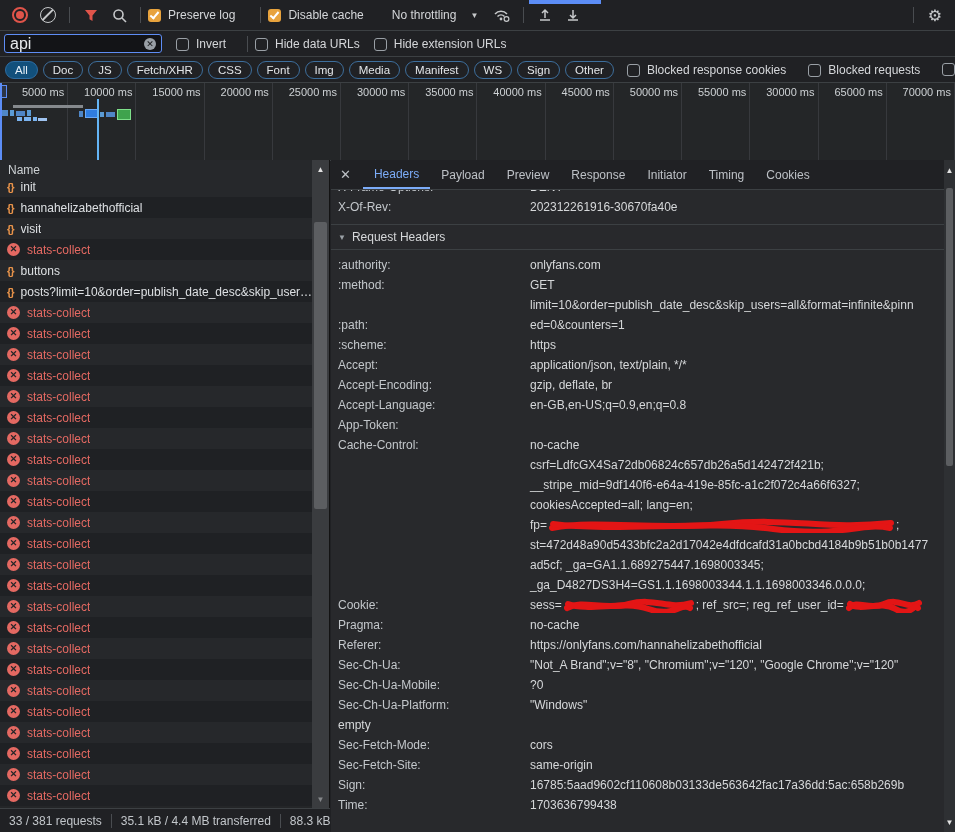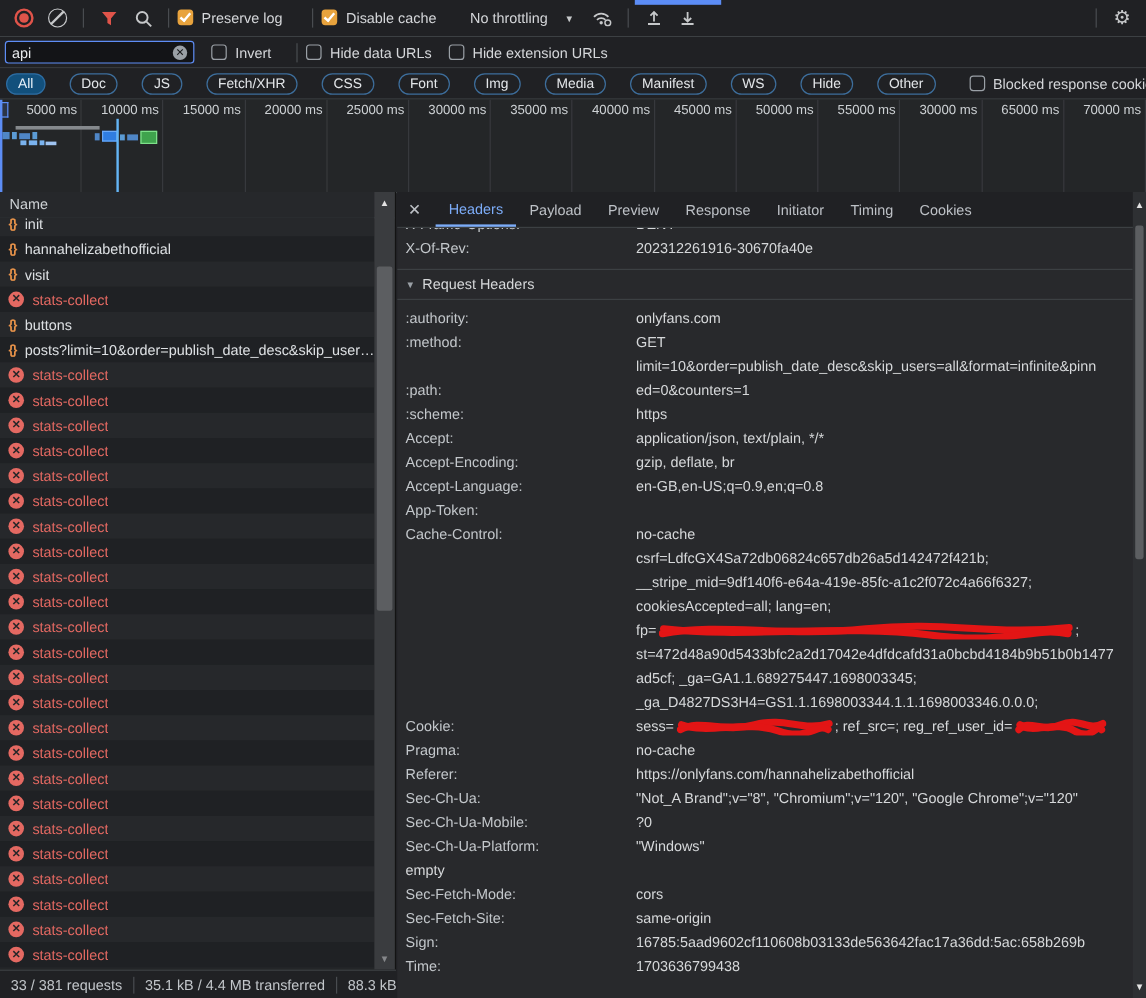--- a/index.html
+++ b/index.html
@@ -24,29 +24,29 @@
   .throttle{display:flex;align-items:center;gap:6px;margin-left:10px;color:#d5d7da;cursor:pointer;}
   .dd-arrow{font-size:8px;color:#c6c8ca;margin-left:8px;}
   .spacer{flex:1;}
 
   
   .filterbar{position:absolute;top:31px;left:0;right:0;height:25px;display:flex;align-items:center;
     padding:0 4px;border-bottom:1px solid #3c4043;background:#202124;}
   .search-box{width:158px;height:19px;border:1px solid #5e8df5;border-radius:3px;background:#131417;
     display:flex;align-items:center;padding:0 5px;box-sizing:border-box;margin-right:14px;}
   .search-box input{flex:1;background:transparent;border:none;outline:none;color:#e8eaed;
-    font-family:"Liberation Sans",sans-serif;font-size:12px;padding:0;min-width:0;}
+    font-family:"Liberation Sans",sans-serif;font-size:16px;padding:0;min-width:0;}
   .circle-x{width:12px;height:12px;border-radius:50%;background:#9aa0a6;color:#17181a;font-size:9px;
     line-height:12px;text-align:center;flex:none;cursor:pointer;}
-  .cb-group{display:flex;align-items:flex-start;margin-right:14px;color:#d5d7da;white-space:nowrap;cursor:pointer;}
+  .cb-group{display:flex;align-items:flex-end;margin-right:14px;color:#d5d7da;white-space:nowrap;cursor:pointer;}
 
   
   .typebar{position:absolute;top:57px;left:0;right:0;height:25px;display:flex;align-items:center;
     padding:0 5px;border-bottom:1px solid #3c4043;background:#202124;}
-  .pill{border:1px solid #3d6e9c;color:#e3e6e9;border-radius:10px;padding:2px 9px;margin-right:20px;
+  .pill{border:1px solid #3d6e9c;color:#e3e6e9;border-radius:10px;padding:2px 9px;margin-right:5px;
     font-size:11.5px;white-space:nowrap;cursor:pointer;flex:none;}
   .pill.sel{background:#12507c;border-color:#2d6da3;color:#e8f1fa;}
   .typebar .cb-group{margin-left:8px;}
 
   
   .timeline{position:absolute;top:83px;left:0;right:0;height:77px;background:#242628;
     border-bottom:1px solid #3c4043;overflow:hidden;cursor:pointer;}
   .tl-col{position:absolute;top:0;bottom:0;border-right:1px solid #37393d;box-sizing:border-box;}
   .tl-label{position:absolute;top:3px;right:3px;font-size:11px;color:#cdd1d4;white-space:nowrap;}
   .wf-mark{position:absolute;}
@@ -192,21 +192,21 @@
         <div class="pill sel">All</div>
         <div class="pill">Doc</div>
         <div class="pill">JS</div>
         <div class="pill">Fetch/XHR</div>
         <div class="pill">CSS</div>
         <div class="pill">Font</div>
         <div class="pill">Img</div>
         <div class="pill">Media</div>
         <div class="pill">Manifest</div>
         <div class="pill">WS</div>
-        <div class="pill">Hide</div>
+        <div class="pill">Sign</div>
         <div class="pill">Other</div>
       </div>
     <div style="display:flex;align-items:center">
         <div class="cb-group">
           <span class="cb off"></span>
           <span>Blocked response cookies</span>
         </div>
         <div class="cb-group">
           <span class="cb off"></span>
           <span>Blocked requests</span>

